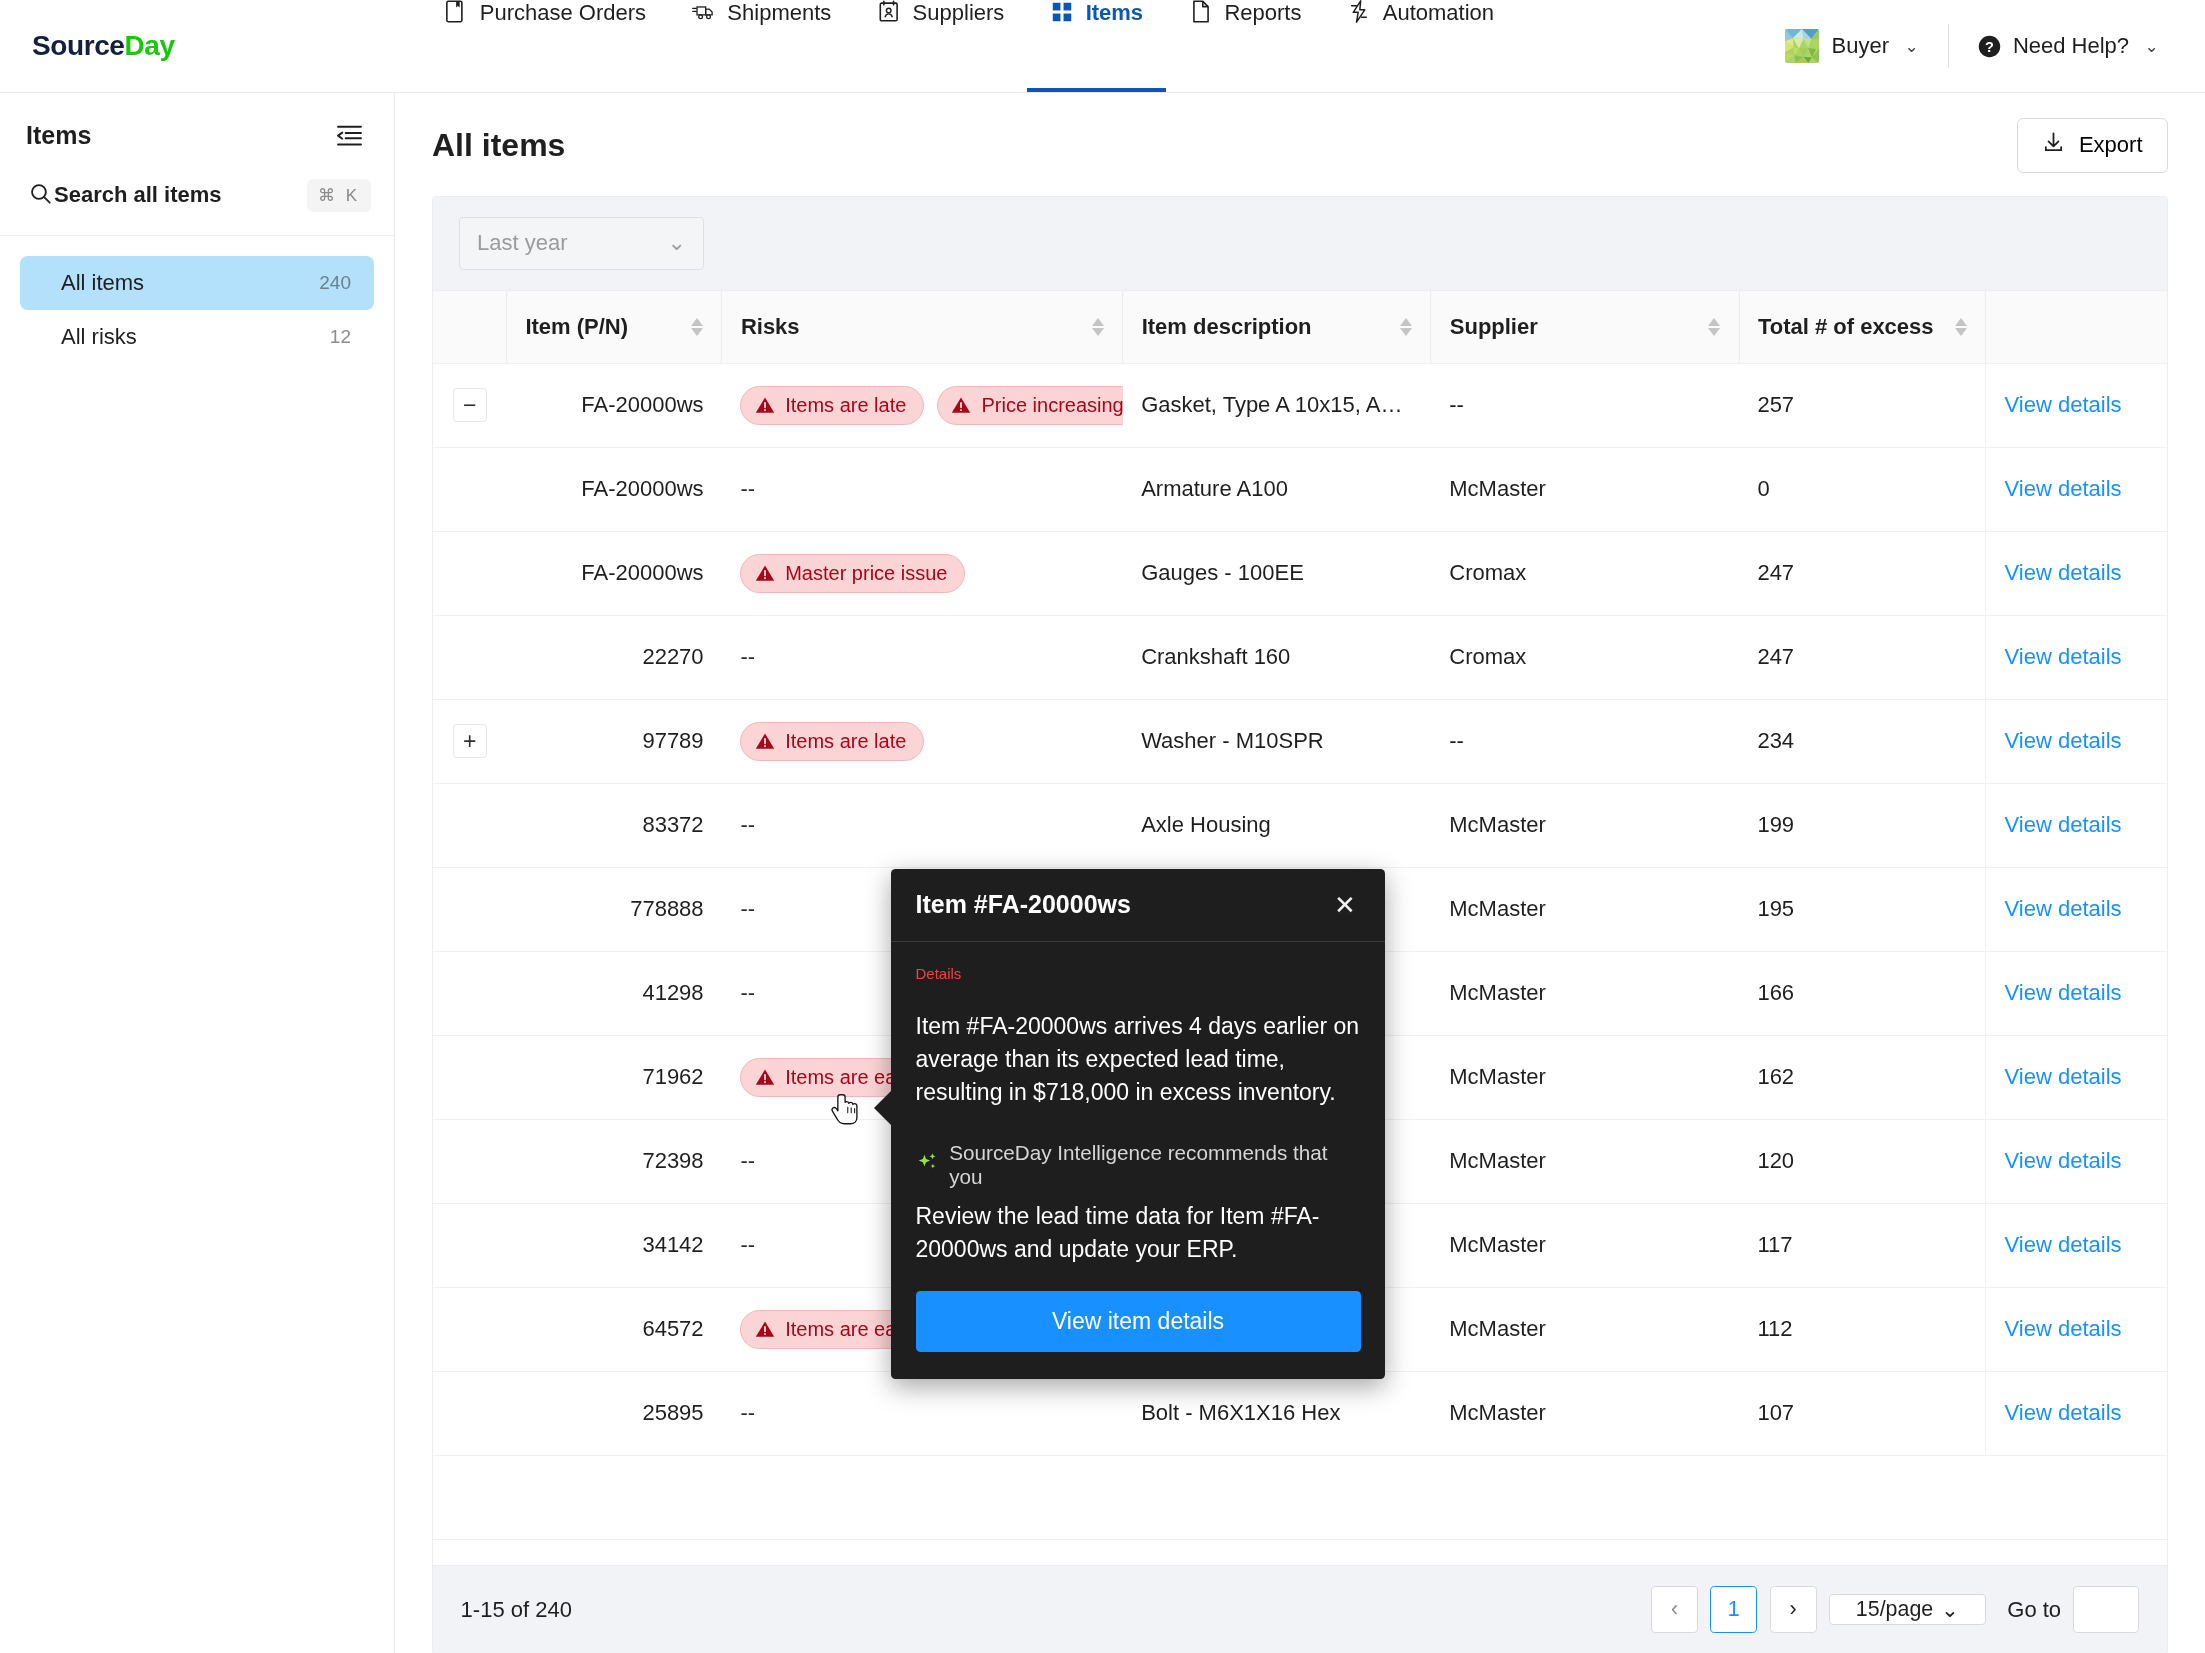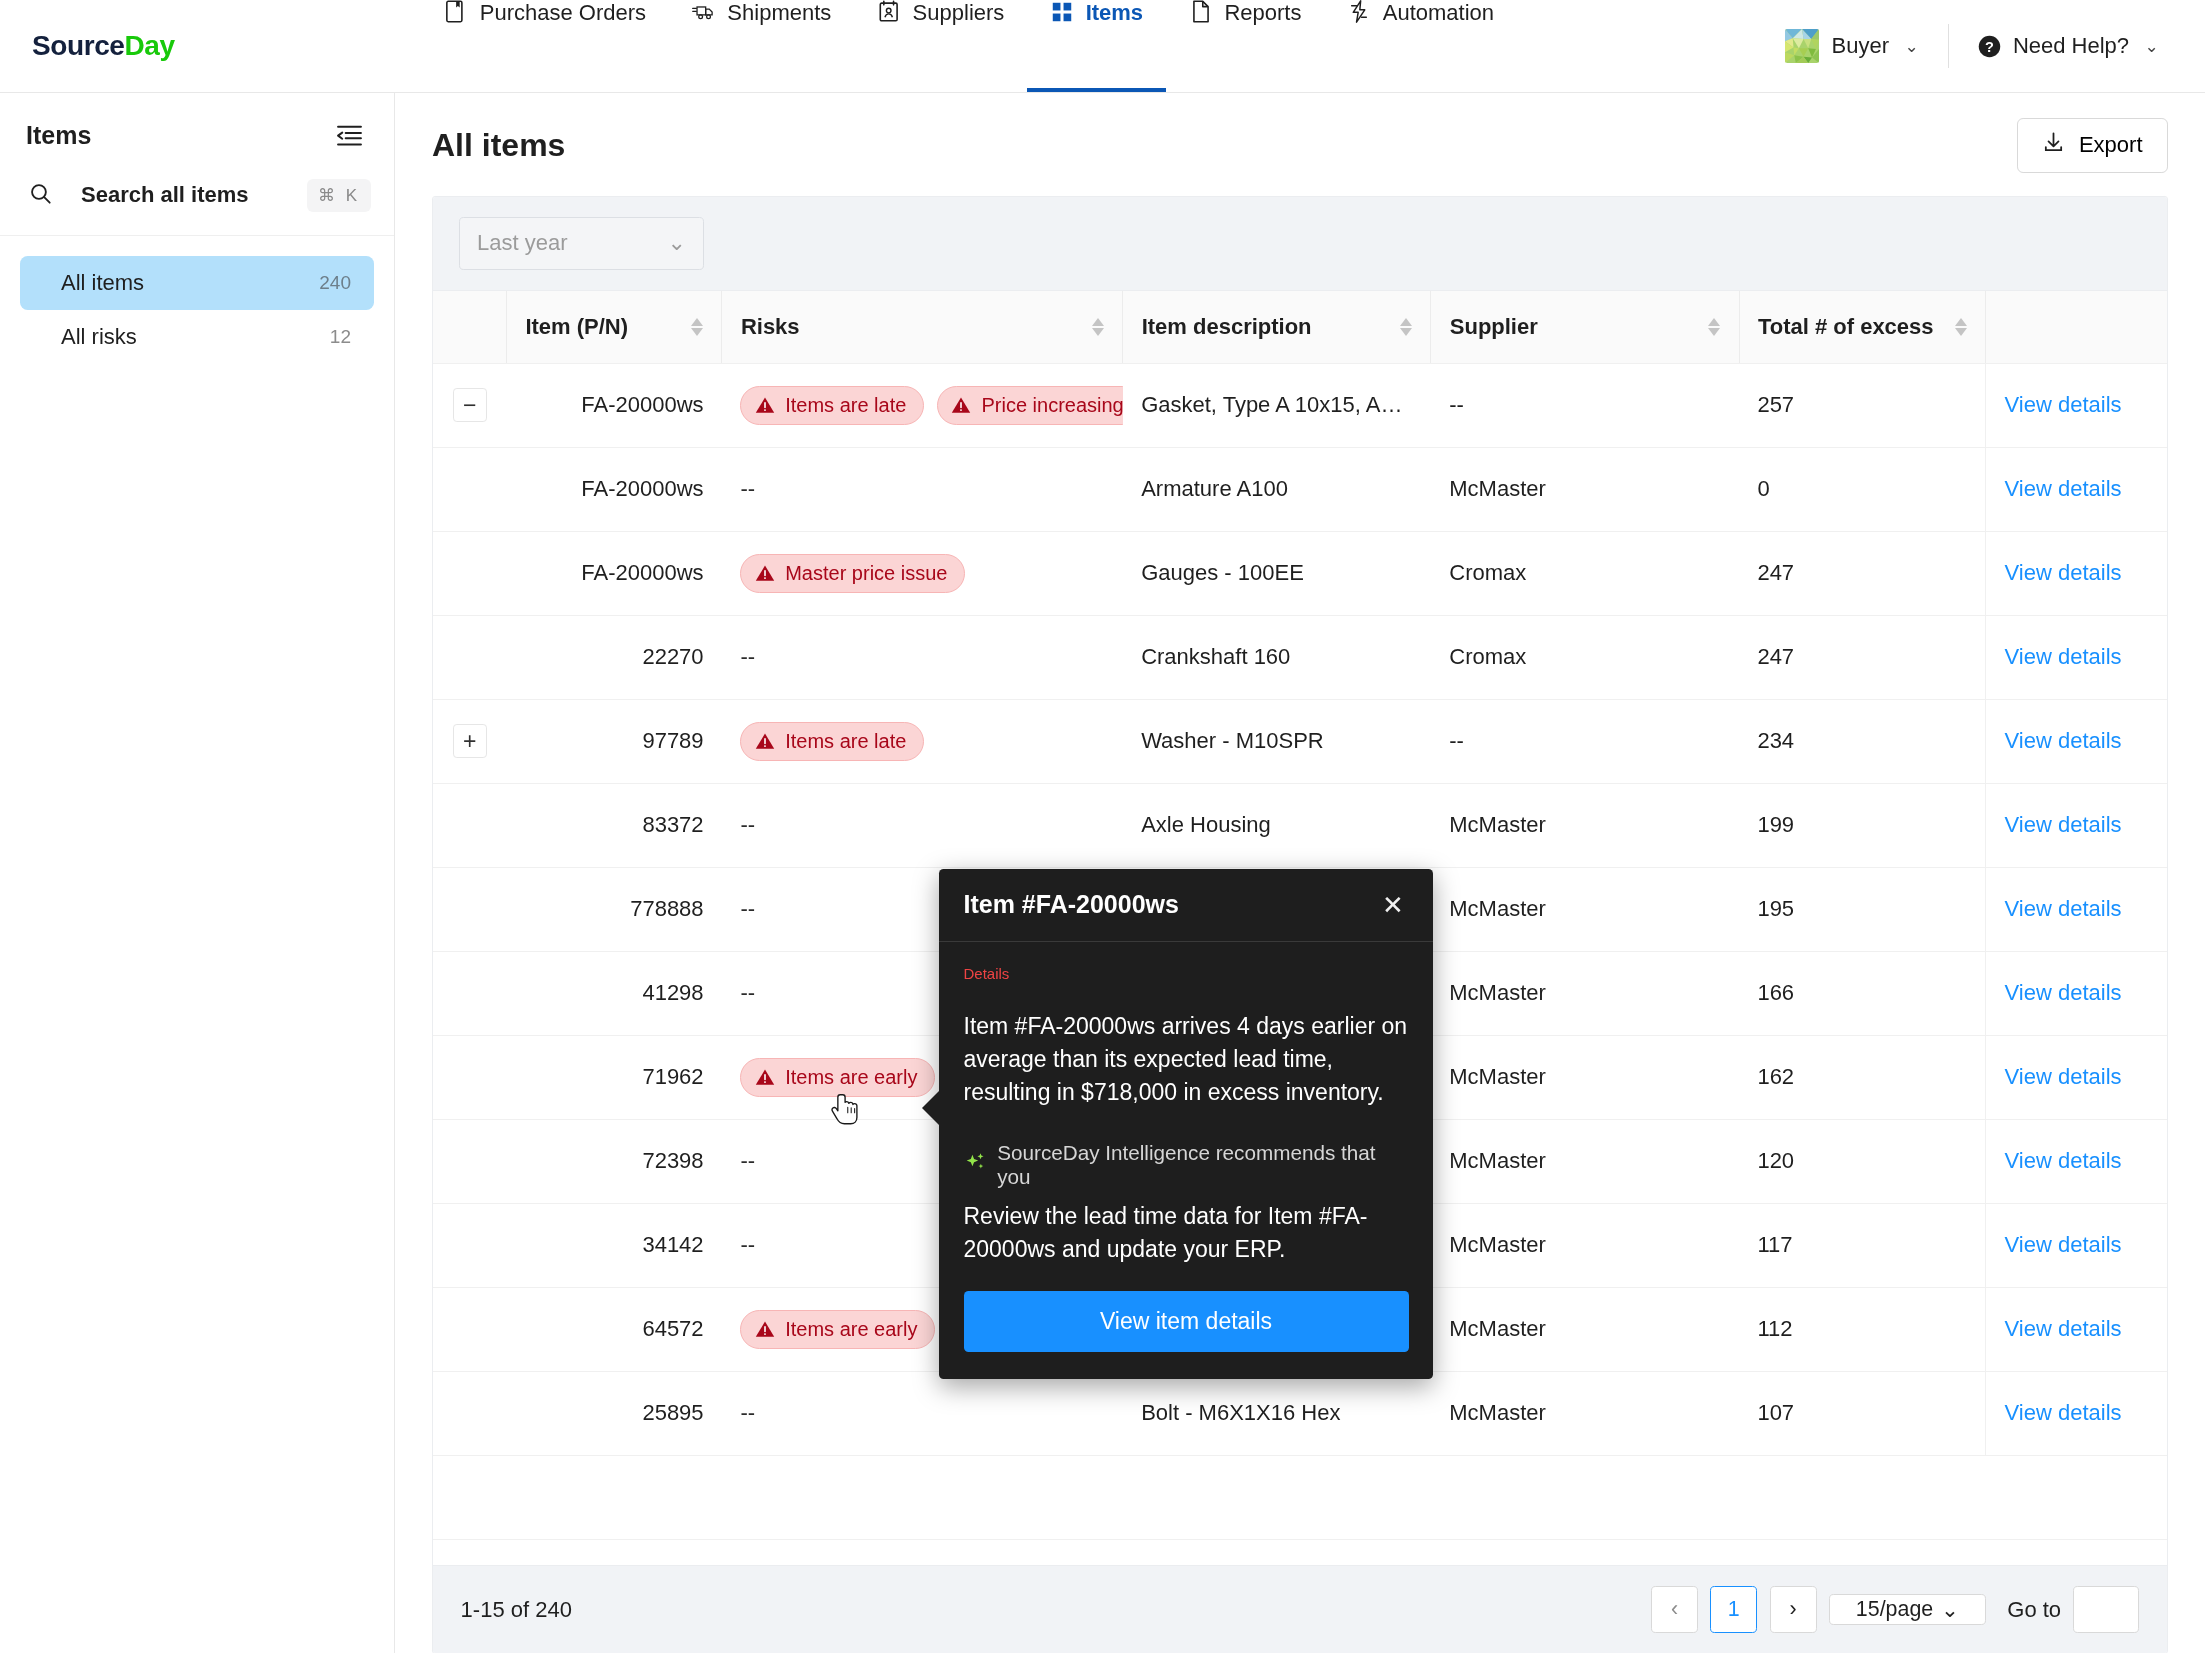--- a/index.html
+++ b/index.html
@@ -100,21 +100,21 @@
     display: flex;
     flex-direction: column;
   }
   .sb-head {
     display: flex; align-items: center; justify-content: space-between;
     padding: 26px 29px 13.8px 26px;
   }
   .sb-title { font-size: 25px; font-weight: 700; }
   .sb-collapse { width: 32px; height: 32px; cursor: pointer; display:flex; align-items:center; justify-content:center;}
   .sb-search {
-    display: flex; align-items: center; gap: 29px;
+    display: flex; align-items: center; gap: 2px;
     padding: 13.8px 23px 23px 29px;
     border-bottom: 0.8px solid #efefef;
     cursor: text;
   }
   .sb-search .s-label { font-size: 22px; font-weight: 600; color: #1f1f1f; flex: 1; }
   .kbd {
     background: #f4f4f5; border-radius: 6.1px;
     padding: 6.1px 10.7px; font-size: 17px; color: #8a8a8a;
     letter-spacing: 3.1px;
   }
@@ -278,21 +278,21 @@
   .goto-lbl { margin-left: 9.2px; }
   .goto-input {
     width: 66px; height: 47px;
     border: 0.8px solid #d9d9d9; border-radius: 4.6px; background: #fff;
     cursor: text;
   }
 
   
   .popover {
     position: absolute;
-    left: 939px;
+    left: 891px;
     top: 869px;
     width: 494px;
     background: #1e1e1e;
     color: #fff;
     border-radius: 4.6px;
     box-shadow: 0 7.7px 26px rgba(0,0,0,.35);
     z-index: 50;
   }
   .popover::after {
     content: "";

